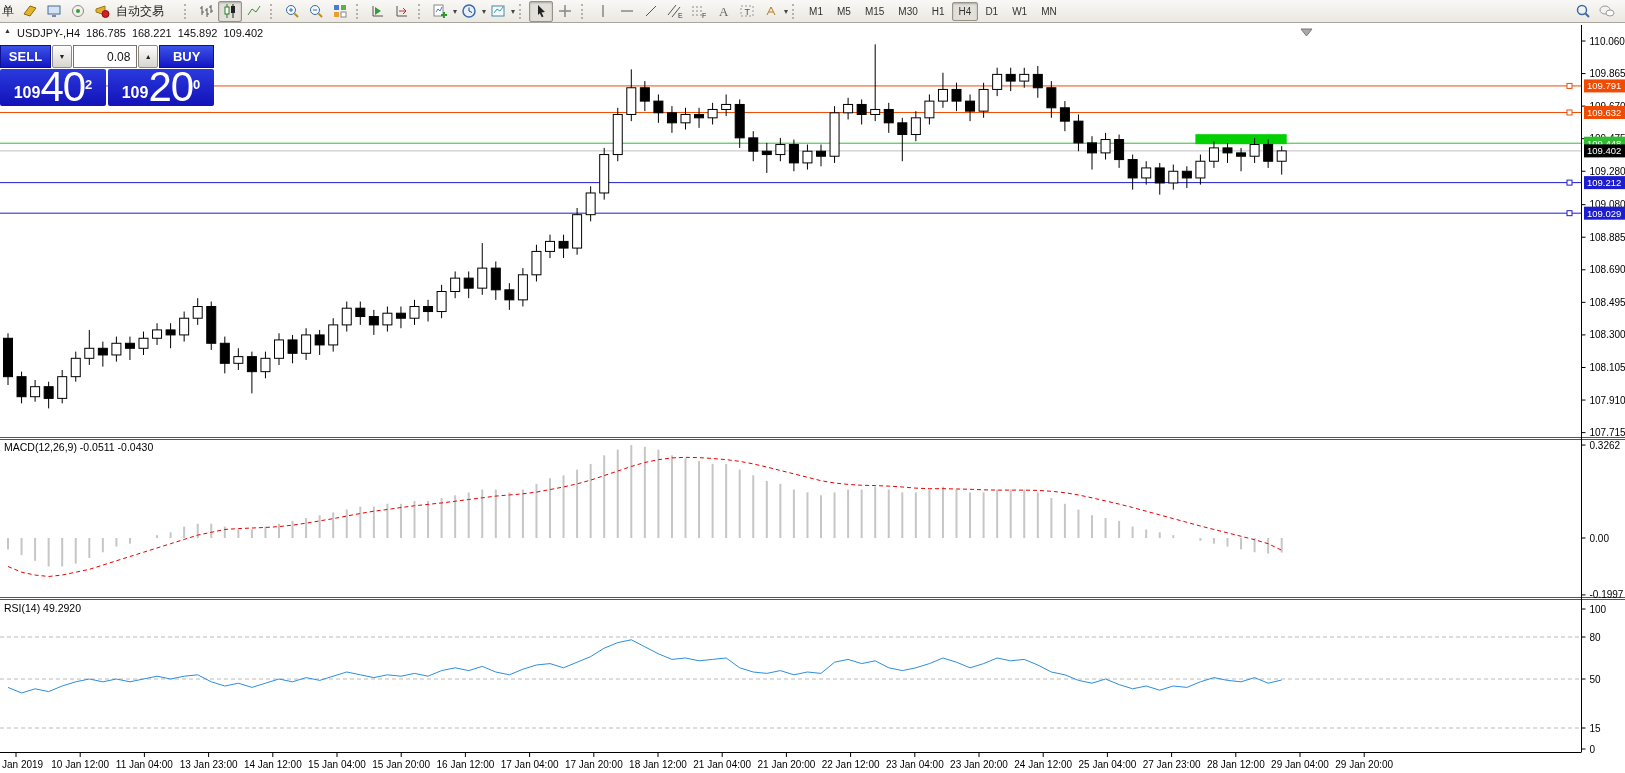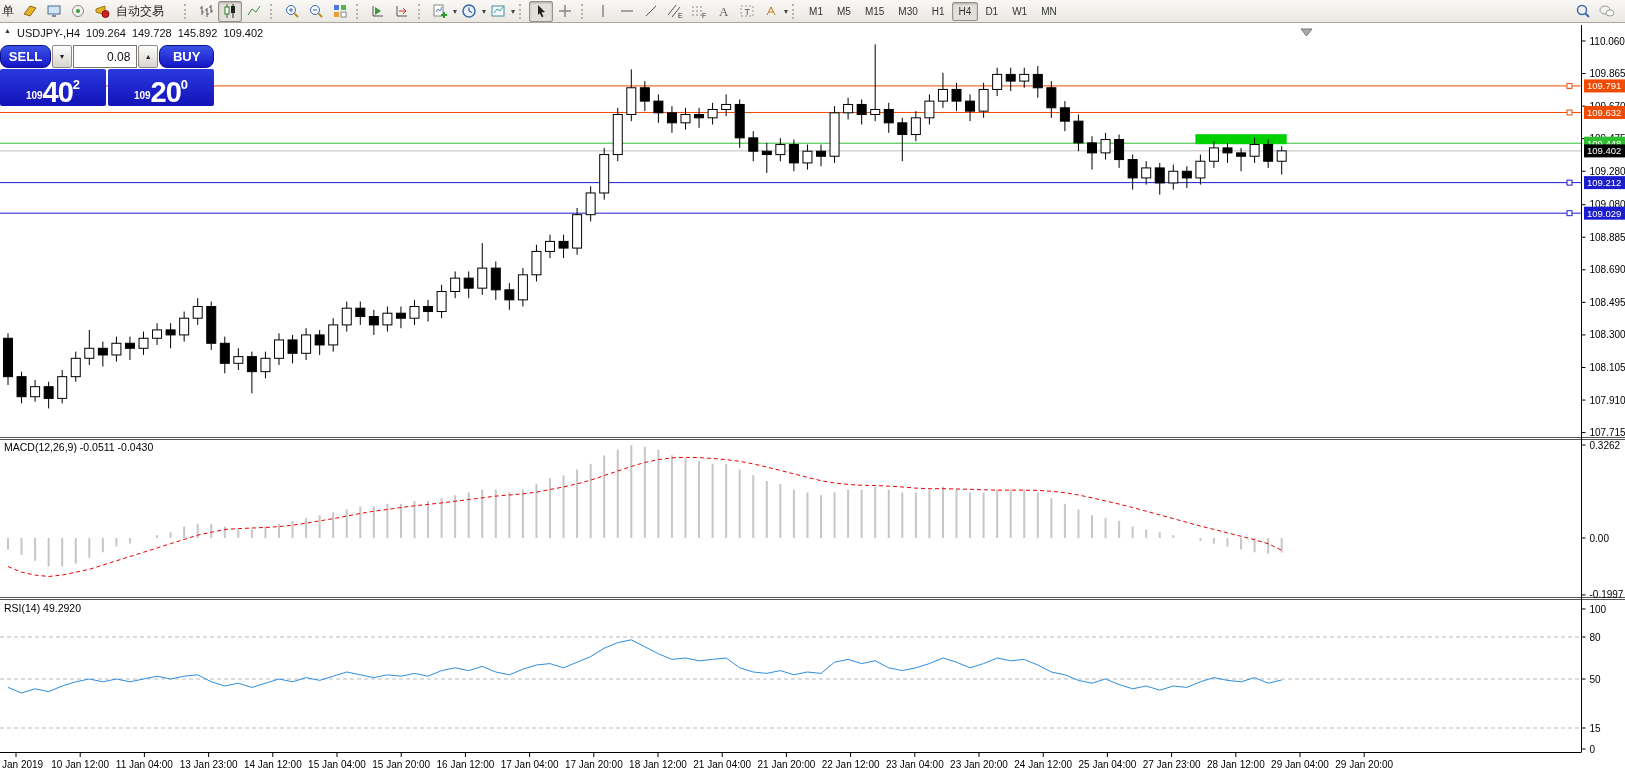--- a/index.html
+++ b/index.html
@@ -14,28 +14,28 @@
   .tbt{font-size:10px;color:#333;padding:3px 6px;height:19px;box-sizing:border-box;border:1px solid transparent;border-radius:2px;display:flex;align-items:center}
   .tbt.pressed{background:#e3e0da;border-color:#97928a;box-shadow:inset 0 1px 2px rgba(0,0,0,.25)}
   #neworder-label{font-size:12px;color:#222;margin-right:4px}
   #autotrade-label{font-size:12px;color:#222;margin:0 16px 0 2px}
   #toolbar-right{margin-left:auto;display:flex;align-items:center;margin-right:6px}
   #chart-svg{position:absolute;top:0;left:0;z-index:1}
   #symbol-header{position:absolute;top:27px;left:4px;z-index:6;font-size:11px;color:#111;display:flex;align-items:flex-start;gap:6px}
   #symbol-header .mk{font-size:7px;color:#333}
   #trade-panel{position:absolute;left:0;top:45px;width:214px;z-index:7}
   #tp-row1{display:flex;gap:1px;height:23px}
-  .tp-btn{background:linear-gradient(#3b53e6,#1416c6);color:#fff;font-weight:bold;font-size:13px;display:flex;align-items:center;justify-content:center;border:1px solid #0d1090;border-radius:8px}
+  .tp-btn{background:linear-gradient(#3b53e6,#1416c6);color:#fff;font-weight:bold;font-size:13px;display:flex;align-items:center;justify-content:center;border:1px solid #0d1090;border-radius:0}
   #sell-btn{width:52px}#buy-btn{width:56px}
   .spin{width:19px;background:linear-gradient(#fdfdfd,#d8d5cf);border:1px solid #8f8b84;border-radius:2px;display:flex;align-items:center;justify-content:center;font-size:7px;color:#222}
   #vol-field{width:60px;background:#fff;border:1px solid #7a766f;font-size:12px;color:#111;display:flex;align-items:center;justify-content:flex-end;padding-right:6px}
   #tp-row2{display:flex;gap:2px;margin-top:1px;height:37px}
   .tp-price{flex:1;background:linear-gradient(#2a3ade,#1212b8);color:#fff;display:flex;align-items:flex-end;justify-content:center;border-radius:2px;padding-bottom:1px}
-  .tp-price .sm{font-size:10px;font-weight:bold;line-height:1;margin-bottom:4px}
-  .tp-price .big{font-size:29px;font-weight:bold;line-height:.85;letter-spacing:-1px}
+  .tp-price .sm{font-size:16px;font-weight:bold;line-height:1;margin-bottom:4px}
+  .tp-price .big{font-size:42px;font-weight:normal;line-height:.85;letter-spacing:-1px}
   .tp-price .sup{font-size:13px;font-weight:bold;line-height:1;margin-bottom:14px}
   #annotation{position:absolute;left:956px;top:119px;z-index:5;font-size:23px;font-weight:bold;color:#21dd21;white-space:nowrap}
 </style>
 </head>
 <body>
 
 <div id="root">
   <svg id="chart-svg" width="1625" height="773">
       <line x1="0" y1="437.5" x2="1625" y2="437.5" stroke="#555" stroke-width="1"></line>
       <line x1="0" y1="439.5" x2="1625" y2="439.5" stroke="#555" stroke-width="1"></line>
@@ -658,22 +658,22 @@
             <ellipse cx="7" cy="7" rx="5" ry="4" fill="#f2f2f2" stroke="#999"></ellipse>
             <ellipse cx="12" cy="10" rx="4" ry="3" fill="#fff" stroke="#999"></ellipse>
           </svg>
         </div>
     </div>
   </div>
 
   <div id="symbol-header">
     <span class="mk">▲</span>
     <span>USDJPY-,H4</span>
-    <span>109.264</span>
-    <span>149.728</span>
+    <span>186.785</span>
+    <span>168.221</span>
     <span>145.892</span>
     <span>109.402</span>
   </div>
 
   <div id="trade-panel">
     <div id="tp-row1">
       <div class="tp-btn" id="sell-btn">SELL</div>
       <div class="spin">▼</div>
       <div id="vol-field">0.08</div>
       <div class="spin">▲</div>

